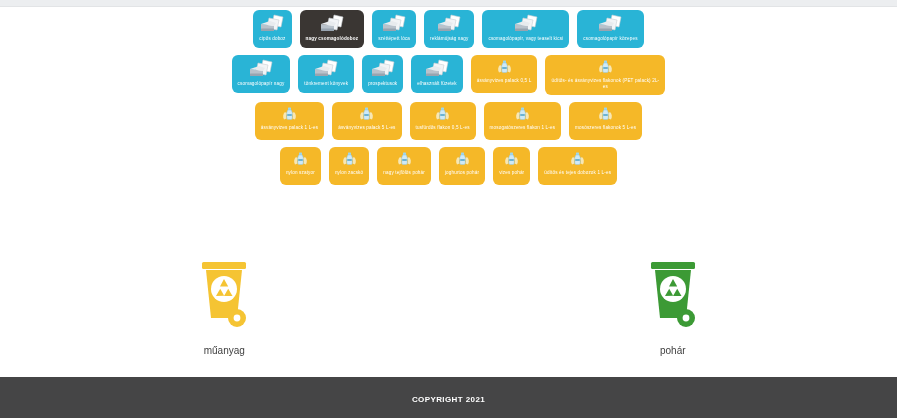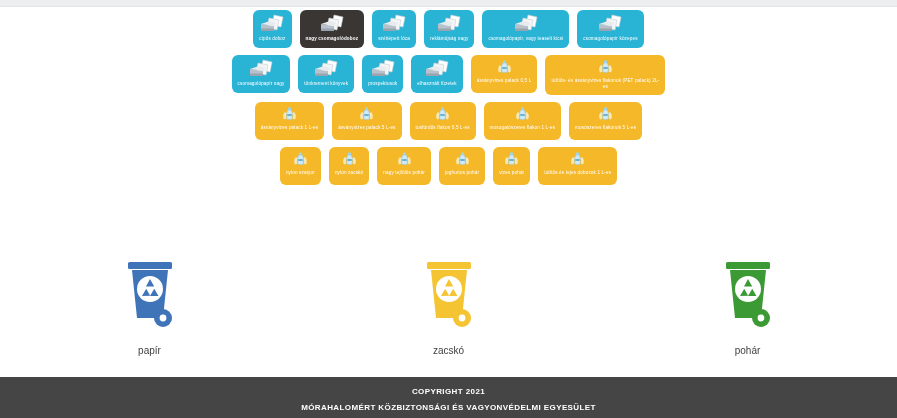--- a/index.html
+++ b/index.html
@@ -345,65 +345,49 @@
             <rect x="14" y="3" width="6" height="5" rx="1" fill="#9fd6ea"></rect>
             <path d="M13.5 8 h7 l2 5 v11 a3 3 0 0 1 -3 3 h-5 a3 3 0 0 1 -3 -3 v-11 z" fill="#cfe9f6" stroke="#8cc6e0" stroke-width="1"></path>
             <rect x="12.5" y="16" width="9" height="4" fill="#5aa9cd" opacity="0.85"></rect>
           </svg>
           <div class="tile-label">üdítős és tejes dobozok 1 L-es</div>
         </div>
       </div>
     </div>
 
   <div class="bins">
-      <div class="bin-cell">
-        <svg class="bin-icon" viewBox="0 0 58 78">
-          <rect x="7" y="4" width="44" height="7" rx="1.5" fill="#3f74b8"></rect>
-          <path d="M11 12 h36 l-5 48 h-26 z" fill="#3f74b8"></path>
-          <circle cx="29" cy="31" r="13" fill="#ffffff"></circle>
-          <g fill="#3f74b8">
-            <polygon points="29,21 33.2,28.4 25,28.4"></polygon>
-            <polygon points="21,38 25.2,30.8 29.2,37.8"></polygon>
-            <polygon points="37.5,38 29,38 33.2,30.8"></polygon>
-          </g>
-          <circle cx="42" cy="60" r="9" fill="#3f74b8"></circle>
-          <circle cx="42" cy="60" r="3.4" fill="#ffffff"></circle>
-        </svg>
-        <div class="bin-label">papír</div>
-      </div>
       <div class="bin-cell">
         <svg class="bin-icon" viewBox="0 0 58 78">
           <rect x="7" y="4" width="44" height="7" rx="1.5" fill="#f5c433"></rect>
           <path d="M11 12 h36 l-5 48 h-26 z" fill="#f5c433"></path>
           <circle cx="29" cy="31" r="13" fill="#ffffff"></circle>
           <g fill="#f5c433">
             <polygon points="29,21 33.2,28.4 25,28.4"></polygon>
             <polygon points="21,38 25.2,30.8 29.2,37.8"></polygon>
             <polygon points="37.5,38 29,38 33.2,30.8"></polygon>
           </g>
           <circle cx="42" cy="60" r="9" fill="#f5c433"></circle>
           <circle cx="42" cy="60" r="3.4" fill="#ffffff"></circle>
         </svg>
-        <div class="bin-label">zacskó</div>
+        <div class="bin-label">műanyag</div>
       </div>
       <div class="bin-cell">
         <svg class="bin-icon" viewBox="0 0 58 78">
           <rect x="7" y="4" width="44" height="7" rx="1.5" fill="#3c9a35"></rect>
           <path d="M11 12 h36 l-5 48 h-26 z" fill="#3c9a35"></path>
           <circle cx="29" cy="31" r="13" fill="#ffffff"></circle>
           <g fill="#3c9a35">
             <polygon points="29,21 33.2,28.4 25,28.4"></polygon>
             <polygon points="21,38 25.2,30.8 29.2,37.8"></polygon>
             <polygon points="37.5,38 29,38 33.2,30.8"></polygon>
           </g>
           <circle cx="42" cy="60" r="9" fill="#3c9a35"></circle>
           <circle cx="42" cy="60" r="3.4" fill="#ffffff"></circle>
         </svg>
         <div class="bin-label">pohár</div>
       </div>
     </div>
 
   <div class="footer">
     <div class="footer-line">COPYRIGHT 2021</div>
-    <div class="footer-line">MÓRAHALOMÉRT KÖZBIZTONSÁGI ÉS VAGYONVÉDELMI EGYESÜLET</div>
   </div>
 
 </div>
 
 </body></html>

